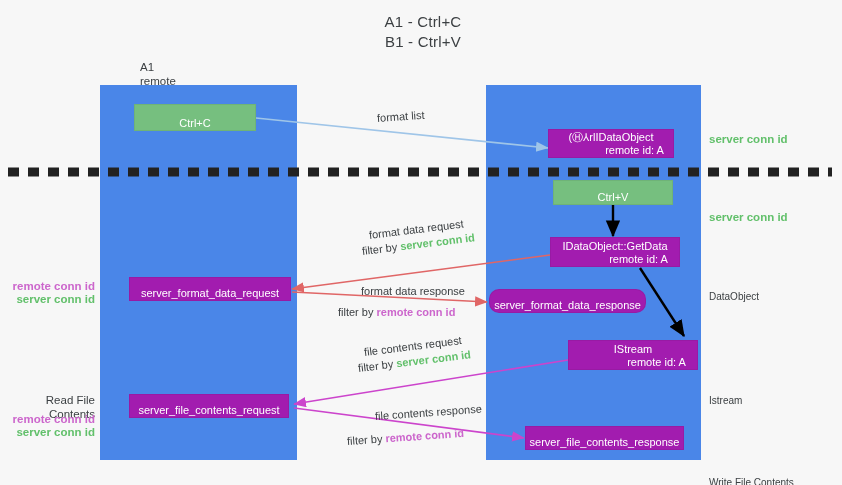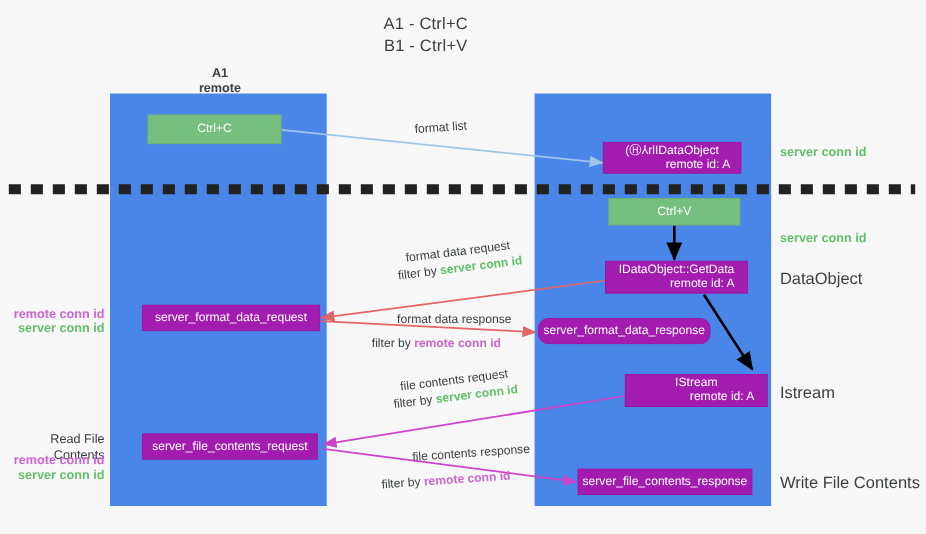--- a/index.html
+++ b/index.html
@@ -10,49 +10,49 @@
     color:#3c4043;
     overflow:hidden;
     position:relative;
   }
   #stage{position:absolute;left:0;top:0;width:842px;height:485px;}
   .abs{position:absolute;}
 
   
   .title{
     width:774px;text-align:center;font-size:15px;line-height:20px;
-    color:#3c4043;letter-spacing:.2px;
+    color:#3c4043;letter-spacing:.2px;padding-left:36px;
   }
 
   
   .colhead{
-    text-align:center;font-size:11.5px;line-height:14px;color:#3c4043;font-weight:bold;
+    text-align:left;font-size:11.5px;line-height:14px;color:#3c4043;
   }
 
   
   .lane{background:#4a86e8;}
 
   
   .box{
     box-sizing:border-box;
-    display:flex;flex-direction:column;align-items:center;justify-content:center;
+    display:flex;flex-direction:column;align-items:center;justify-content:flex-end;
     color:#ffffff;font-size:11px;line-height:13px;text-align:center;
     border:1px solid rgba(0,0,0,.06);
   }
   .box .l2{font-size:11px;line-height:13px;padding-left:47px;}
   .green{background:#76c893;background:#7ac37f;}
   .green{background:#76bf7f;}
   .orange{background:#a21caf;}
 
   
   .lbl{font-size:11.5px;line-height:14px;}
   .lbl.dark{color:#3c4043;}
   .green-t{color:#62c06b;font-weight:bold;}
   .magenta-t{color:#cc66cc;font-weight:bold;}
-  .right-lbl{font-size:15px;color:#3c4043;}
+  .right-lbl{font-size:10px;color:#3c4043;margin-top:46px;}
 
   
   .cap{
     font-size:11px;line-height:15px;color:#3c4043;white-space:nowrap;
   }
   svg.layer{position:absolute;left:0;top:0;width:842px;height:485px;pointer-events:none;}
 </style>
 </head>
 <body>
 

